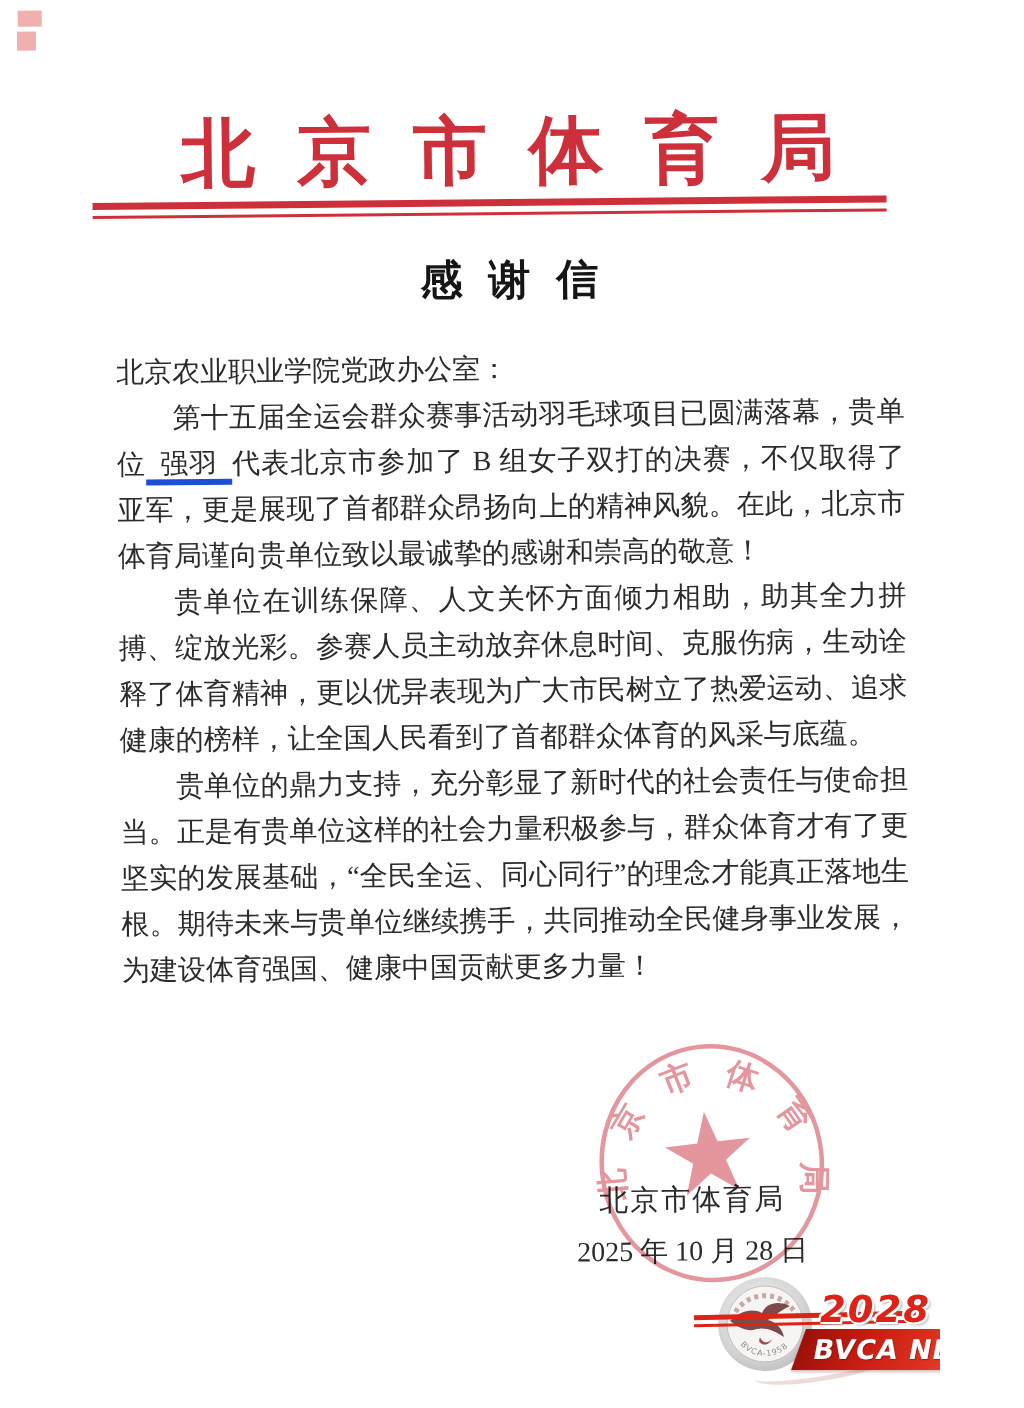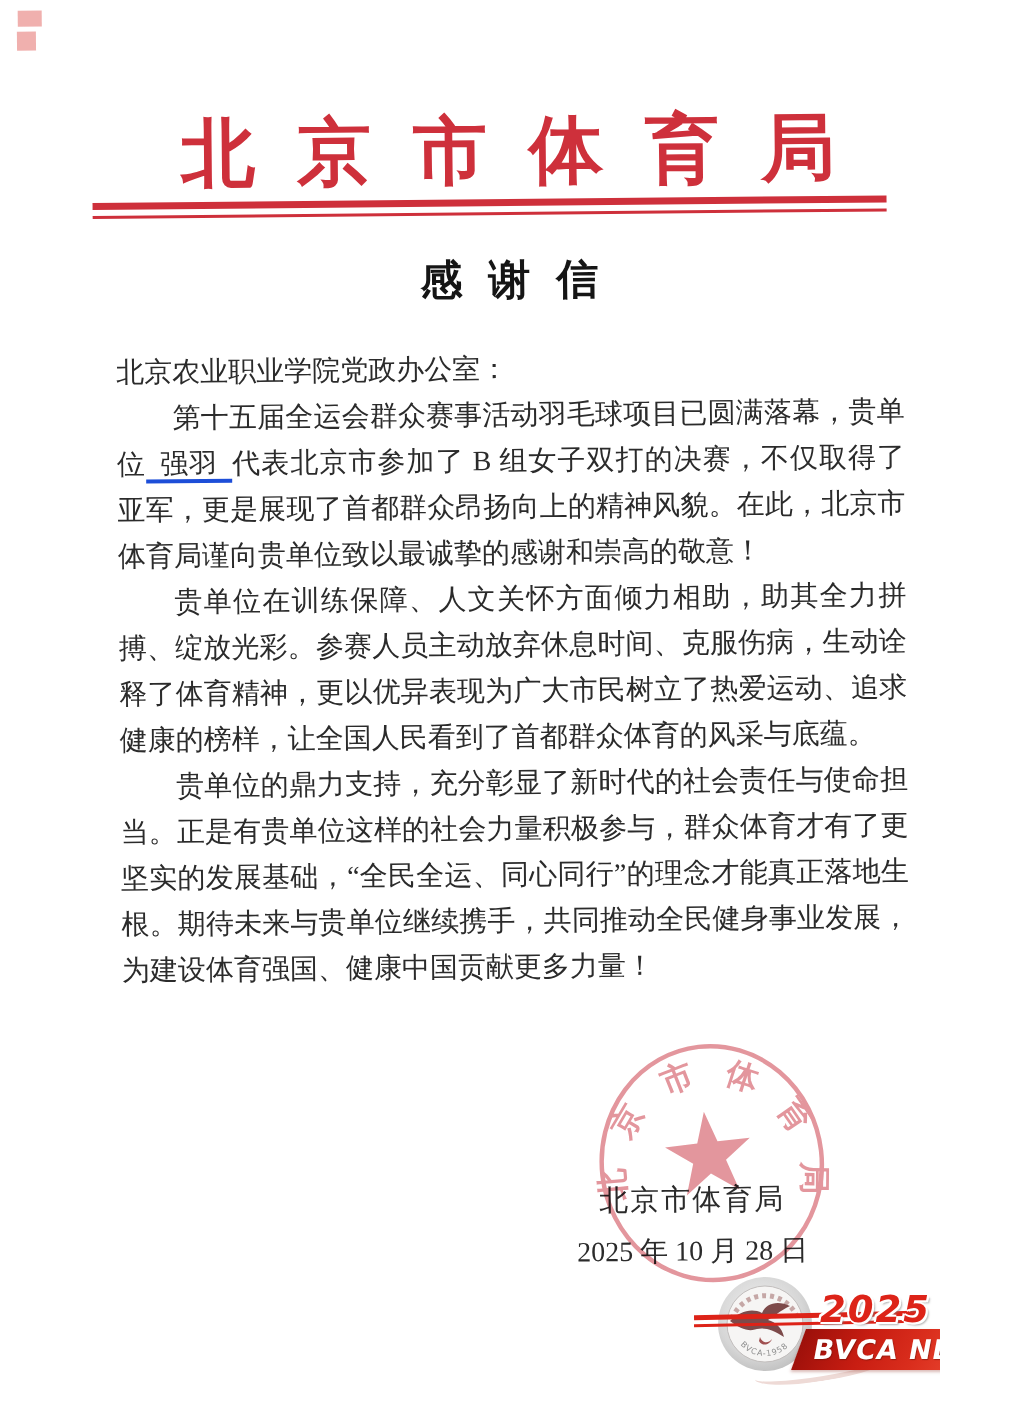--- a/index.html
+++ b/index.html
@@ -26,21 +26,21 @@
     font-size:42px;font-weight:700;color:#151515;
     letter-spacing:26px;text-indent:26px;white-space:nowrap;
   }
   .letter-body{
     position:absolute;left:118px;top:346px;width:788px;
     font-size:28px;line-height:46px;color:#2b2b2b;
     text-align:justify;
   }
   .letter-body p{margin:0;}
   .letter-body p.para{text-indent:2em;}
-  .uline{border-bottom:4px solid #1d4ed8;padding:0 14px;}
+  .uline{border-bottom:6px solid #1d4ed8;padding:0 14px;}
   .sig-block{
     position:absolute;left:540px;top:1182px;width:292px;
     text-align:center;color:#2b2b2b;
   }
   .sig-org{font-size:29px;margin-bottom:12px;letter-spacing:2px;}
   .sig-date{font-size:28px;}
   
   .seal{
     position:absolute;left:584px;top:1040px;width:244px;height:250px;
     opacity:0.58;mix-blend-mode:multiply;transform:rotate(-6deg);
@@ -137,21 +137,21 @@
       <path id="badgeBottomArc" d="M 17 56 A 33 33 0 0 0 81 56" fill="none"></path>
     </defs>
     <text font-size="8" fill="#8f8f8f" letter-spacing="1" font-family="'DejaVu Sans','Liberation Sans',sans-serif">
       <textPath href="#badgeBottomArc" startOffset="18%">BVCA-1958</textPath>
     </text>
   </svg>
 
   <div class="wm-line l1" style="background:#dd2318;"></div>
   <div class="wm-line l2" style="background:#dd2318;"></div>
 
-  <div class="wm-year" style="color:#dd2318;">2025</div>
+  <div class="wm-year" style="color:#dd2318;">2028</div>
 
   <div class="wm-swoosh"></div>
 
   <div class="wm-banner">
     <span>BVCA NEWS</span>
   </div>
 
 </div>
 
 </body></html>

